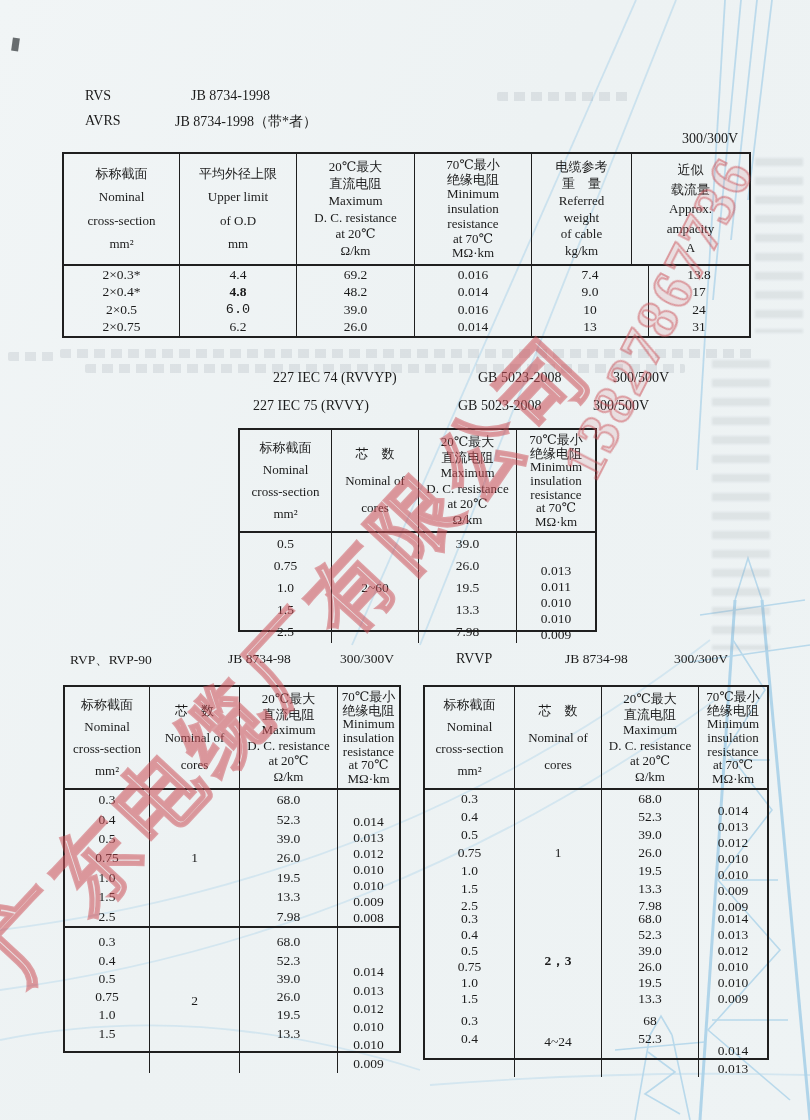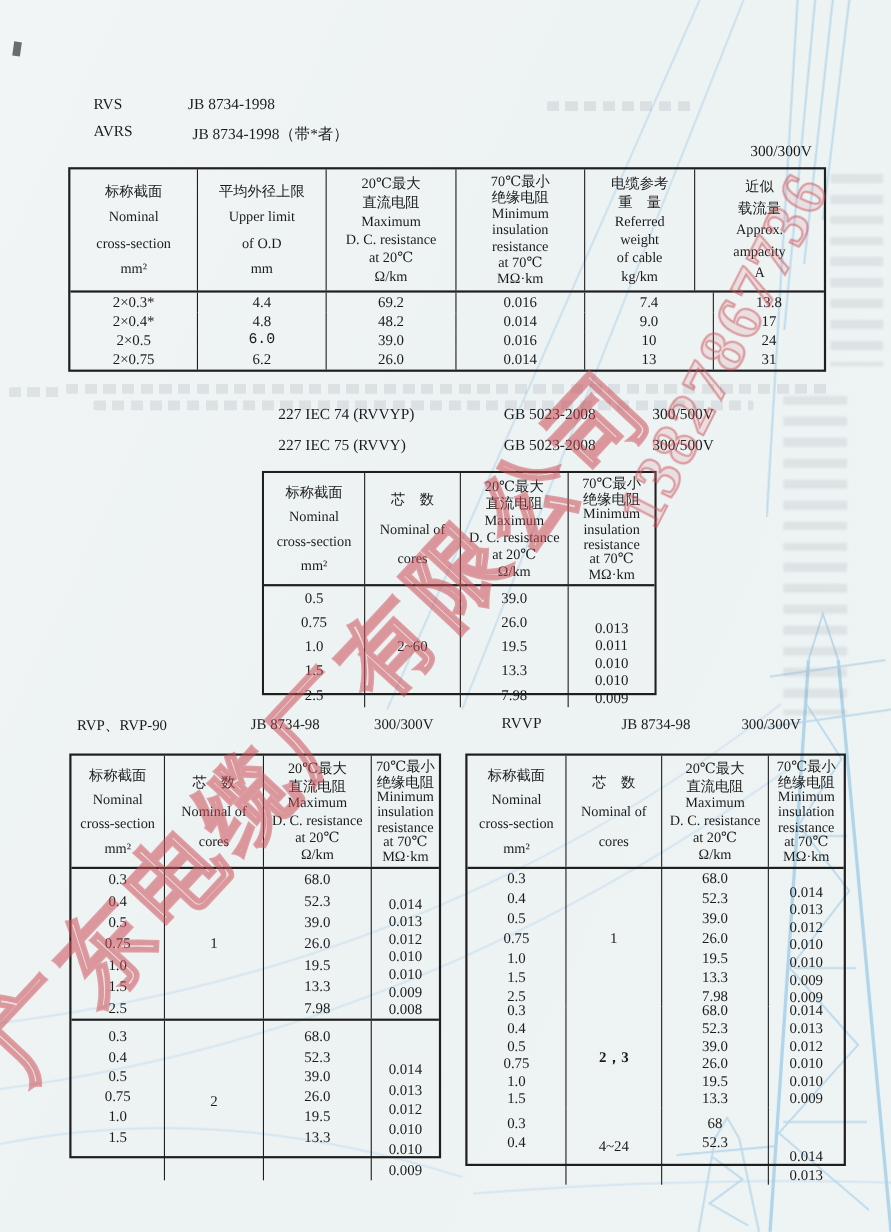--- a/index.html
+++ b/index.html
@@ -98,21 +98,21 @@
 
   <div class="tick"></div>
   <div class="smudge" style="left:497px;top:92px;width:135px;"></div>
   <div class="smudge" style="left:60px;top:349px;width:695px;"></div>
   <div class="smudge" style="left:85px;top:364px;width:600px;"></div>
   <div class="smudge" style="left:8px;top:352px;width:46px;"></div>
   <div class="smudge-v" style="left:755px;top:158px;width:48px;height:175px;"></div>
   <div class="smudge-v" style="left:712px;top:360px;width:58px;height:290px;"></div>
 
   <span class="txt" style="left:85px;top:88px;">RVS</span>
-  <span class="txt" style="left:171px;top:88px;">JB 8734-1998</span>
+  <span class="txt" style="left:191px;top:88px;">JB 8734-1998</span>
   <span class="txt" style="left:85px;top:113px;">AVRS</span>
   <span class="txt" style="left:175px;top:113px;">JB 8734-1998（带*者）</span>
   <span class="txt" style="left:620px;top:131px;width:118px;text-align:right;">300/300V</span>
 
   <div class="tbl" style="left:62px;top:152px;width:685px;height:182px;">
     <div class="thead">
       <div class="hcell" style="width:116px;">
         <div class="hlines"><div class="hline">标称截面</div><div class="hline">Nominal</div><div class="hline">cross-section</div></div>
         <div class="hunit">mm²</div>
       </div>
@@ -141,21 +141,21 @@
         <div class="trow">
           <div class="tcell" style="width: 116px;">2×0.3*</div>
           <div class="tcell" style="width: 117px;">4.4</div>
           <div class="tcell" style="width: 118px;">69.2</div>
           <div class="tcell" style="width: 117px;">0.016</div>
           <div class="tcell" style="width: 117px;">7.4</div>
           <div class="tcell" style="width: 100px;">13.8</div>
         </div>
         <div class="trow">
           <div class="tcell" style="width: 116px;">2×0.4*</div>
-          <div class="tcell" style="width: 117px;">4.8</div>
+          <div class="tcell" style="width: 117px; font-weight: bold;">4.8</div>
           <div class="tcell" style="width: 118px;">48.2</div>
           <div class="tcell" style="width: 117px;">0.014</div>
           <div class="tcell" style="width: 117px;">9.0</div>
           <div class="tcell" style="width: 100px;">17</div>
         </div>
         <div class="trow">
           <div class="tcell" style="width: 116px;">2×0.5</div>
           <div class="tcell" style="width: 117px; font-family: Liberation Mono, monospace;">6.0</div>
           <div class="tcell" style="width: 118px;">39.0</div>
           <div class="tcell" style="width: 117px;">0.016</div>
@@ -166,21 +166,21 @@
           <div class="tcell" style="width: 116px;">2×0.75</div>
           <div class="tcell" style="width: 117px;">6.2</div>
           <div class="tcell" style="width: 118px;">26.0</div>
           <div class="tcell" style="width: 117px;">0.014</div>
           <div class="tcell" style="width: 117px;">13</div>
           <div class="tcell" style="width: 100px;">31</div>
         </div>
       </div>
   </div>
 
-  <div class="iec-caption" style="top:368px;">
+  <div class="iec-caption" style="top:368px;margin-left:20px;">
     <span>227 IEC 74 (RVVYP)</span>
     <span>GB 5023-2008</span>
     <span>300/500V</span>
   </div>
   <div class="iec-caption" style="top:396px;">
     <span>227 IEC 75 (RVVY)</span>
     <span>GB 5023-2008</span>
     <span>300/500V</span>
   </div>
 

